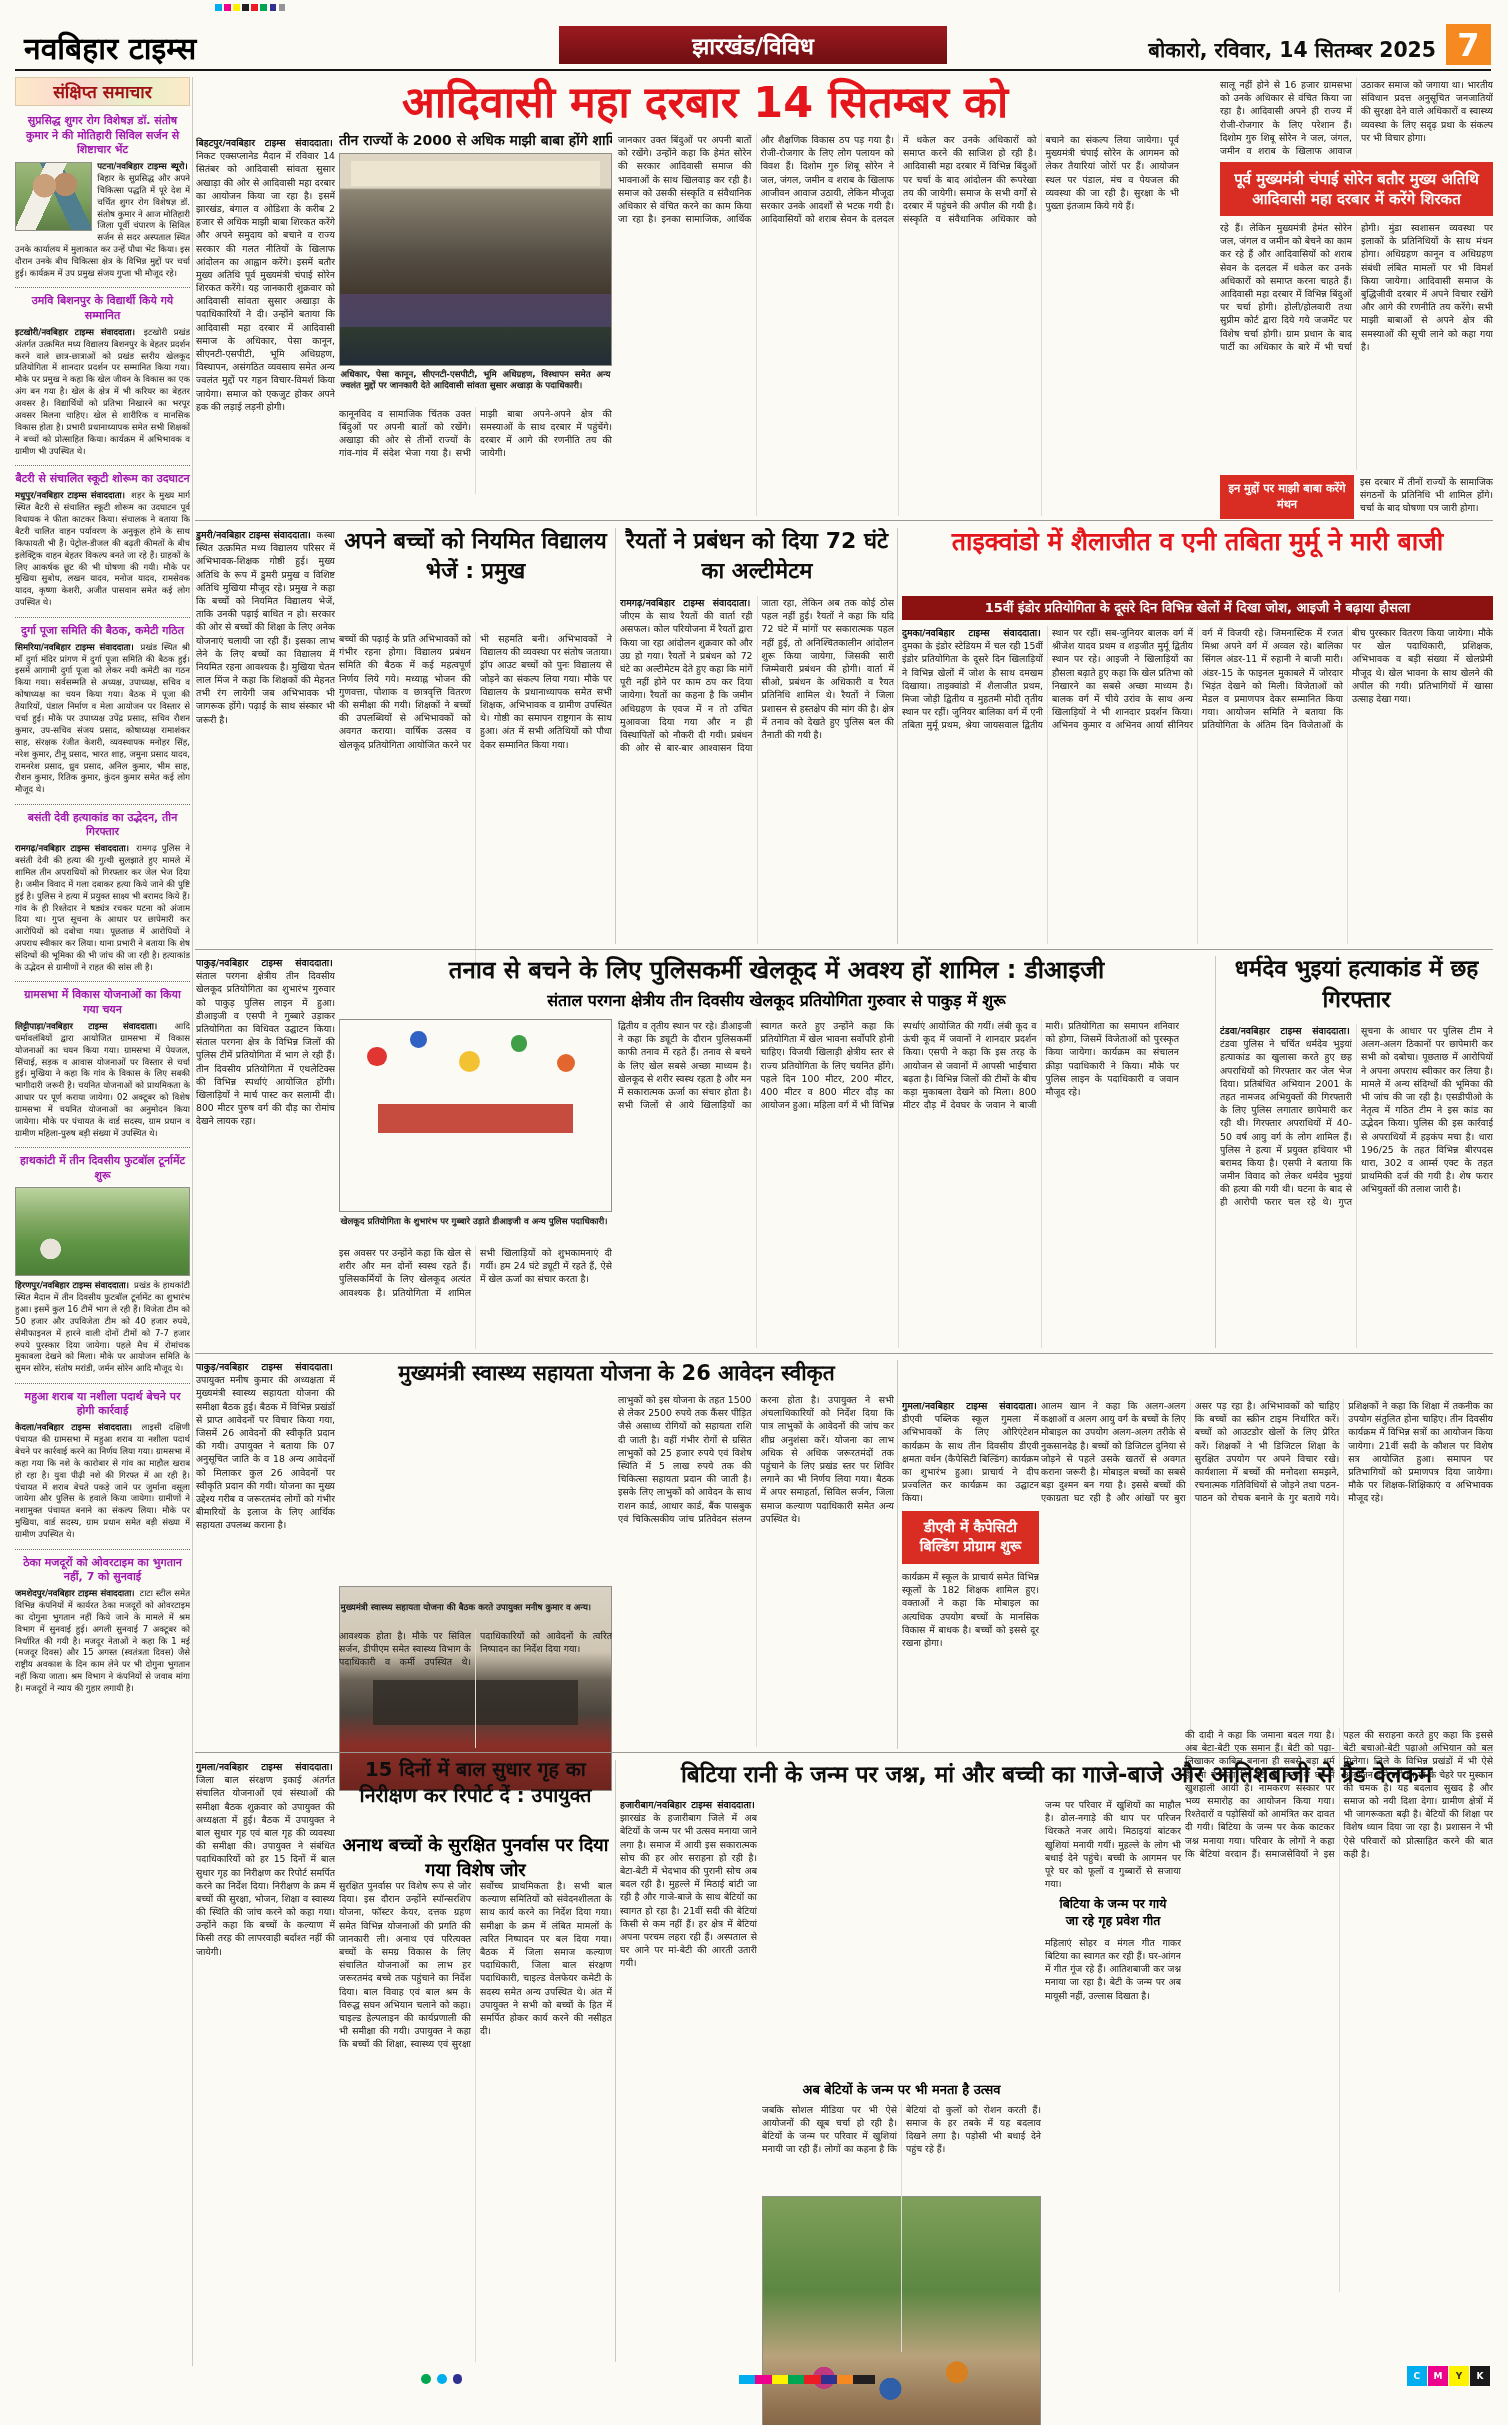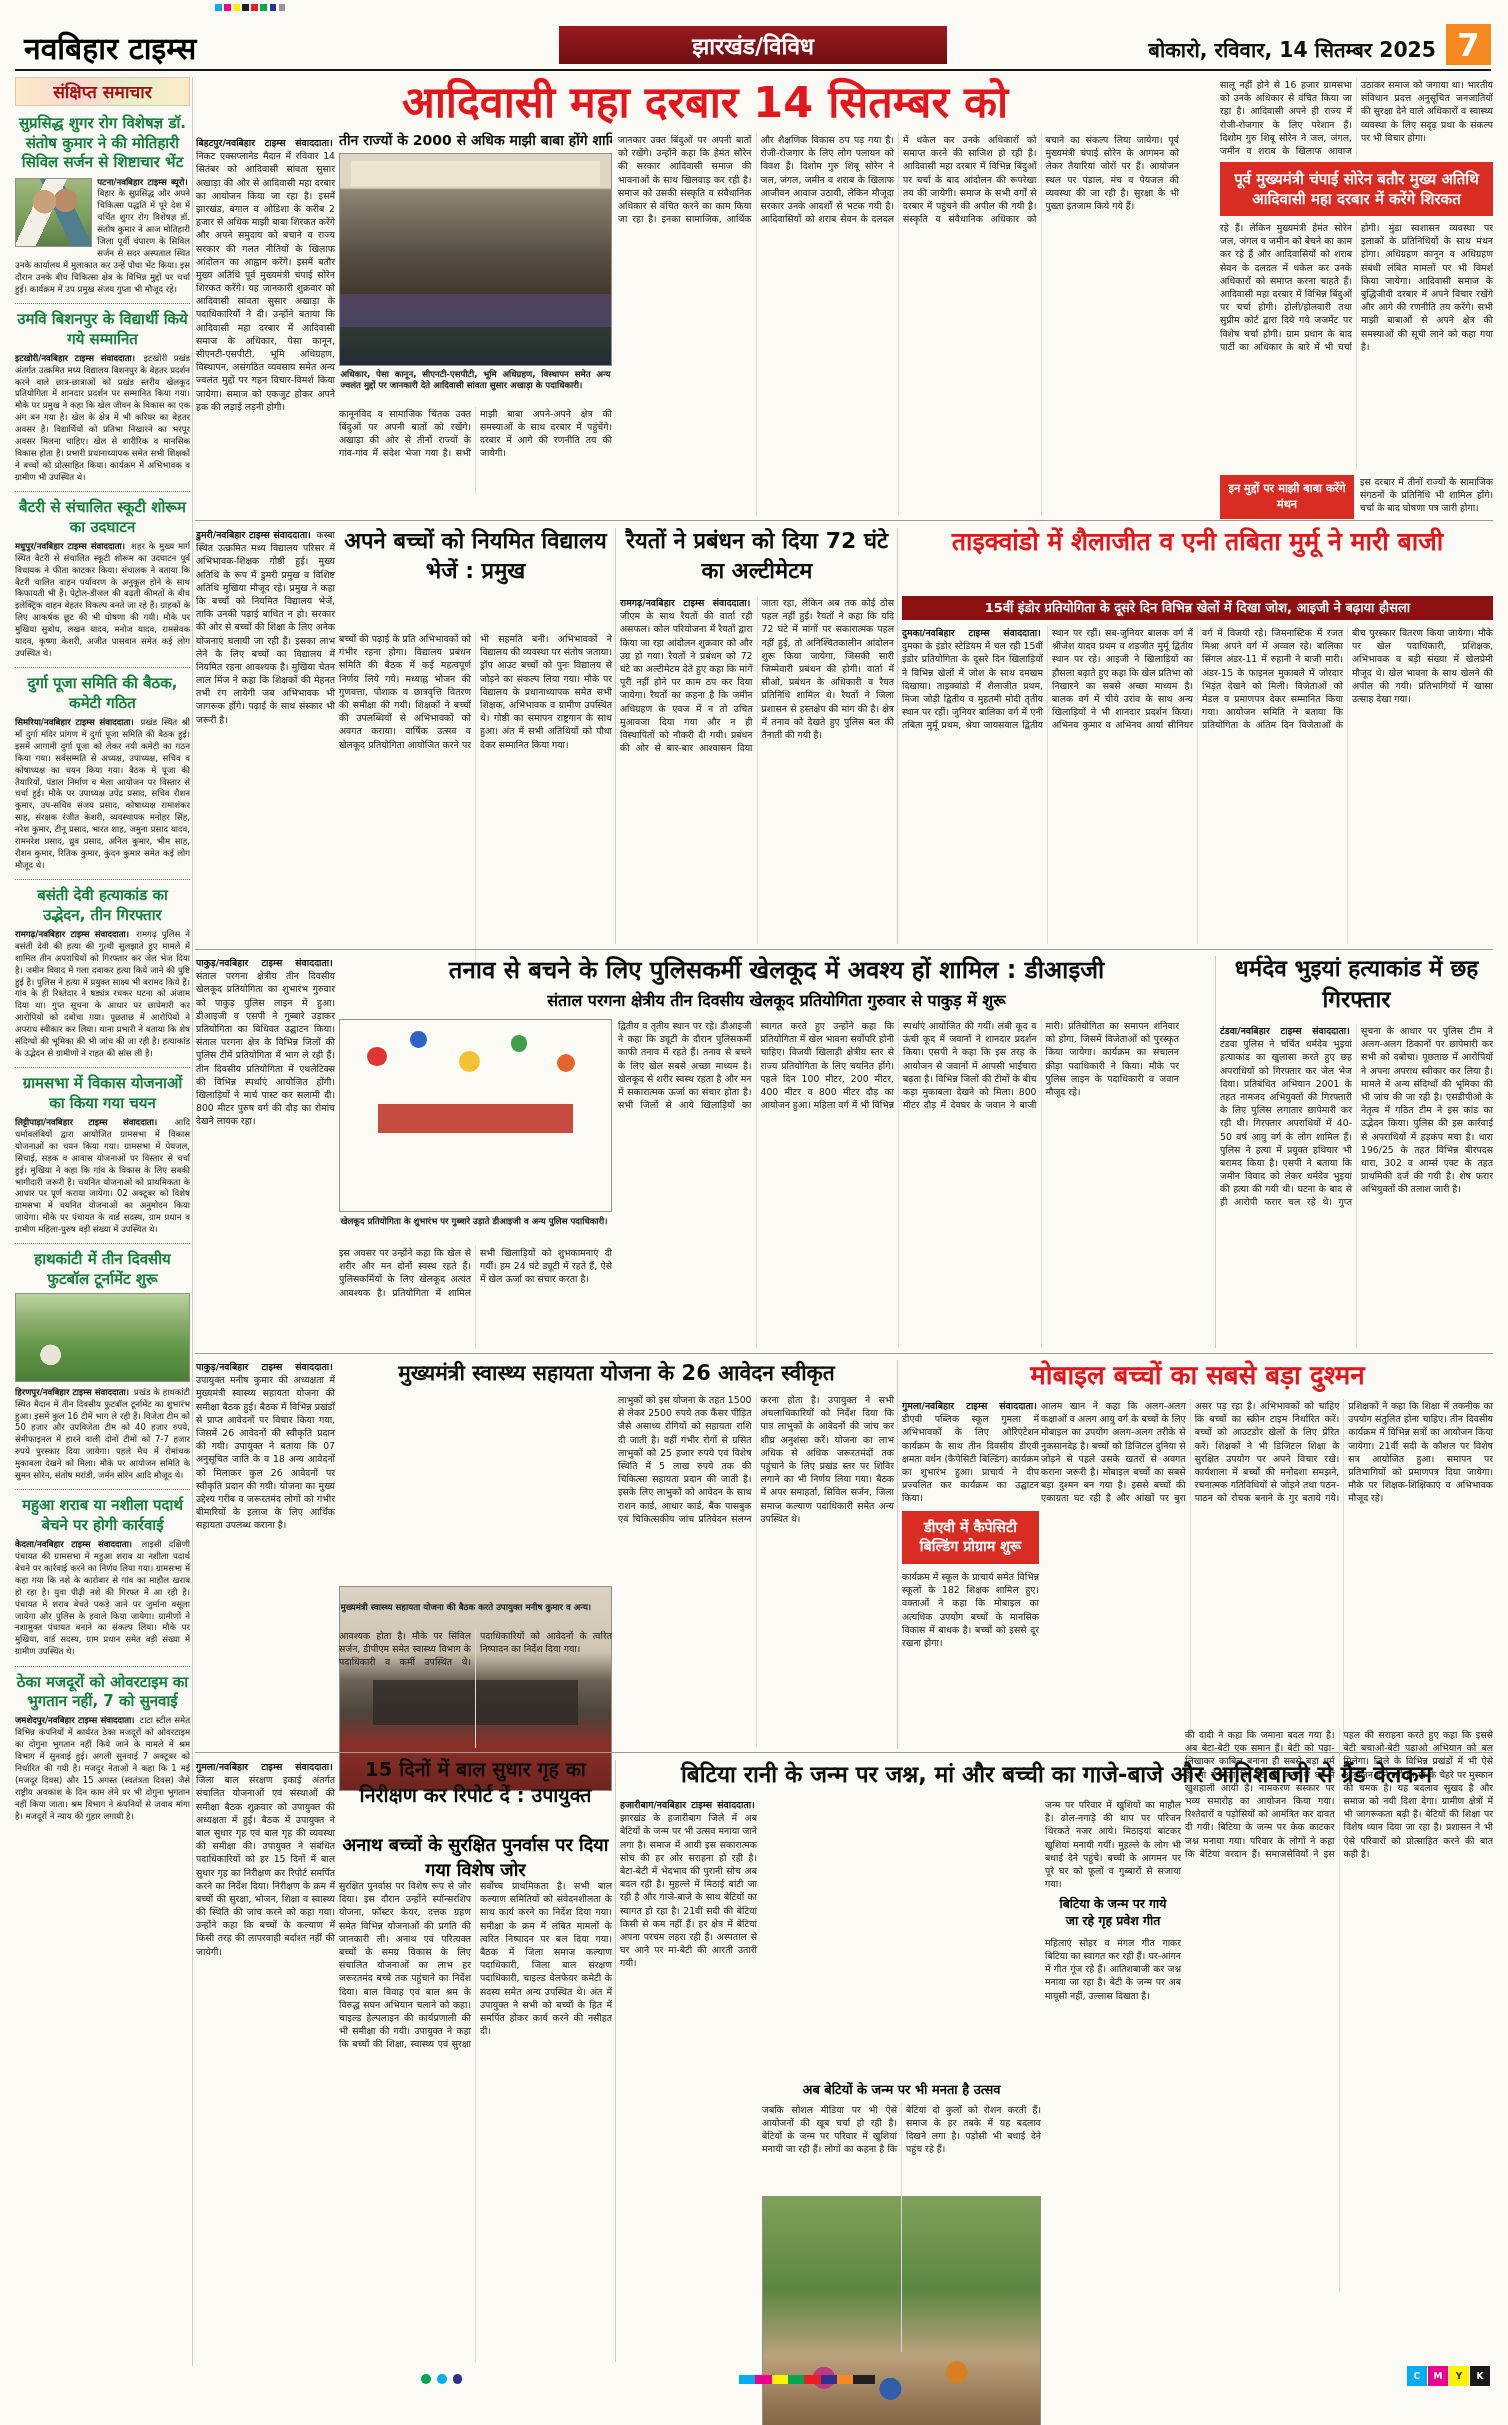--- a/index.html
+++ b/index.html
@@ -34,21 +34,21 @@
   .dateline { font-size:20.4px; font-weight:bold; color:#101010; text-align:right; }
   .page-num { background:#f6891f; color:#fff; font-size:32px; font-weight:bold;
               display:flex; align-items:center; justify-content:center; }
 
   
   #sidebar { left:15px; top:77px; width:175px; height:2291px; overflow:hidden; }
   .briefs-header { height:29px; line-height:29px; text-align:center; color:#a01313; font-weight:bold; font-size:17.3px;
                    background:linear-gradient(90deg,#fde9c8,#fbd7d0 35%,#e7f0c9 70%,#fde9c8);
                    border:0.8px solid #d9c9a8; margin-bottom:2.3px; }
   .brief { padding:6px 0 7.5px; border-bottom:0.8px dotted #6f6f68; }
-  .brief-hl { color:#15803d; font-weight:bold; font-size:15px; line-height:1.3; text-align:center; margin-bottom:3.8px; }
+  .brief-hl { color:#a21caf; font-weight:bold; font-size:11px; line-height:1.3; text-align:center; margin-bottom:3.8px; }
   .brief-body { font-size:8.5px; line-height:1.4; text-align:justify; overflow:hidden; }
   .brief-photo-left { float:left; width:77px; height:69px; margin:1.5px 5.3px 1.5px 0; }
   .brief-photo-wide { width:100%; height:89px; margin:3px 0 4.5px; }
 
   
   .photo-handshake { background:
       radial-gradient(circle 12px at 38% 34%, #caa07a 96%, transparent),
       radial-gradient(circle 12px at 66% 32%, #b88c66 96%, transparent),
       linear-gradient(115deg, transparent 28%, #f2efe6 28% 48%, transparent 48%),
       linear-gradient(245deg, transparent 28%, #4f7e8e 28% 48%, transparent 48%),
@@ -300,21 +300,20 @@
   <div class="abs caption" style="left:339px; top:1600px; width:273px; height:27px;">मुख्यमंत्री स्वास्थ्य सहायता योजना की बैठक करते उपायुक्त मनीष कुमार व अन्य।</div>
   <div class="abs body-text cols-2" style="left:339px; top:1629px; width:273px; height:119px;">
     <span>आवश्यक होता है। मौके पर सिविल सर्जन, डीपीएम समेत स्वास्थ्य विभाग के पदाधिकारी व कर्मी उपस्थित थे। पदाधिकारियों को आवेदनों के त्वरित निष्पादन का निर्देश दिया गया।</span>
   </div>
   <div class="abs body-text cols-2" style="left:618px; top:1393px; width:276px; height:354px;">
     <span>लाभुकों को इस योजना के तहत 1500 से लेकर 2500 रुपये तक कैंसर पीड़ित जैसे असाध्य रोगियों को सहायता राशि दी जाती है। वहीं गंभीर रोगों से ग्रसित लाभुकों को 25 हजार रुपये एवं विशेष स्थिति में 5 लाख रुपये तक की चिकित्सा सहायता प्रदान की जाती है। इसके लिए लाभुकों को आवेदन के साथ राशन कार्ड, आधार कार्ड, बैंक पासबुक एवं चिकित्सकीय जांच प्रतिवेदन संलग्न करना होता है। उपायुक्त ने सभी अंचलाधिकारियों को निर्देश दिया कि पात्र लाभुकों के आवेदनों की जांच कर शीघ्र अनुशंसा करें। योजना का लाभ अधिक से अधिक जरूरतमंदों तक पहुंचाने के लिए प्रखंड स्तर पर शिविर लगाने का भी निर्णय लिया गया। बैठक में अपर समाहर्ता, सिविल सर्जन, जिला समाज कल्याण पदाधिकारी समेत अन्य उपस्थित थे।</span>
   </div>
 
   <div class="abs vr" style="left:897px; top:1360px; width:0.8px; height:389px;"></div>
 
-  <div class="abs hl-red nowrap" style="left:902px; top:1357px; width:591px; height:36px; font-size:26px; line-height:36px;">मोबाइल बच्चों का सबसे बड़ा दुश्मन</div>
   <div class="abs" style="left:902px; top:1399px; width:591px; height:350px; display:flex; gap:2px;">
     <div style="width:137px; overflow:hidden;">
       <div class="body-text">
         <span class="byline">गुमला/नवबिहार टाइम्स संवाददाता।</span>
         <span>डीएवी पब्लिक स्कूल गुमला में अभिभावकों के लिए ओरिएंटेशन कार्यक्रम के साथ तीन दिवसीय डीएवी क्षमता वर्धन (कैपेसिटी बिल्डिंग) कार्यक्रम का शुभारंभ हुआ। प्राचार्य ने दीप प्रज्वलित कर कार्यक्रम का उद्घाटन किया।</span>
       </div>
       <div class="red-box" style="font-size:14.3px; margin:6px 0; padding:7.5px 6px;">डीएवी में कैपेसिटी बिल्डिंग प्रोग्राम शुरू</div>
       <div class="body-text" style="height:121px;">
         <span>कार्यक्रम में स्कूल के प्राचार्य समेत विभिन्न स्कूलों के 182 शिक्षक शामिल हुए। वक्ताओं ने कहा कि मोबाइल का अत्यधिक उपयोग बच्चों के मानसिक विकास में बाधक है। बच्चों को इससे दूर रखना होगा।</span>
       </div>

